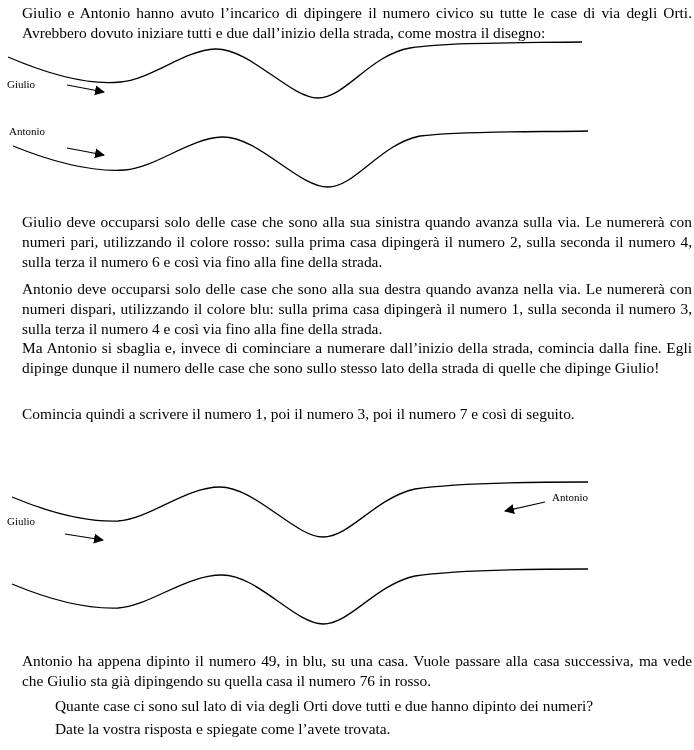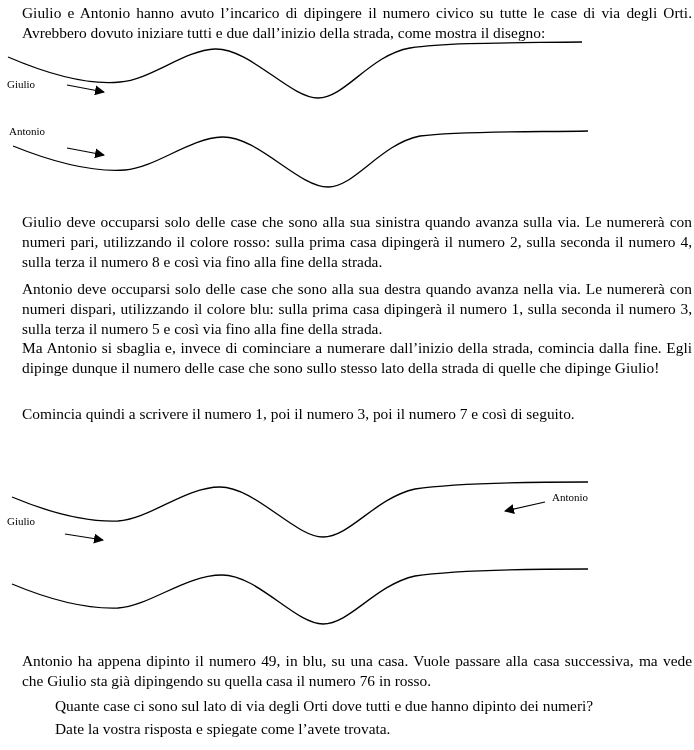--- a/index.html
+++ b/index.html
@@ -37,22 +37,22 @@
 
     <path d="M13,146 C55,163 95,172 125,170 C155,168 190,138 222,137 C258,136 298,187 328,187 C355,187 380,144 420,136 C460,131 530,132 588,131" fill="none" stroke="#000" stroke-width="1.3"></path>
 
     <line x1="67" y1="85" x2="104" y2="92" stroke="#000" stroke-width="1.2" marker-end="url(#ah)"></line>
     <line x1="67" y1="148" x2="104" y2="155" stroke="#000" stroke-width="1.2" marker-end="url(#ah)"></line>
   </svg>
 </div>
 <span class="label" style="left:7px; top:75px;">Giulio</span>
 <span class="label" style="left:9px; top:122px;">Antonio</span>
 
-<p class="para" style="top:212px;">Giulio deve occuparsi solo delle case che sono alla sua sinistra quando avanza sulla via. Le numererà con numeri pari, utilizzando il colore rosso: sulla prima casa dipingerà il numero 2, sulla seconda il numero 4, sulla terza il numero 8 e così via fino alla fine della strada.</p>
-<p class="para" style="top:279px;">Antonio deve occuparsi solo delle case che sono alla sua destra quando avanza nella via. Le numererà con numeri dispari, utilizzando il colore blu: sulla prima casa dipingerà il numero 1, sulla seconda il numero 3, sulla terza il numero 5 e così via fino alla fine della strada.</p>
+<p class="para" style="top:212px;">Giulio deve occuparsi solo delle case che sono alla sua sinistra quando avanza sulla via. Le numererà con numeri pari, utilizzando il colore rosso: sulla prima casa dipingerà il numero 2, sulla seconda il numero 4, sulla terza il numero 6 e così via fino alla fine della strada.</p>
+<p class="para" style="top:279px;">Antonio deve occuparsi solo delle case che sono alla sua destra quando avanza nella via. Le numererà con numeri dispari, utilizzando il colore blu: sulla prima casa dipingerà il numero 1, sulla seconda il numero 3, sulla terza il numero 4 e così via fino alla fine della strada.</p>
 <p class="para" style="top:338px;">Ma Antonio si sbaglia e, invece di cominciare a numerare dall’inizio della strada, comincia dalla fine. Egli dipinge dunque il numero delle case che sono sullo stesso lato della strada di quelle che dipinge Giulio!</p>
 <p class="para" style="top:404px;">Comincia quindi a scrivere il numero 1, poi il numero 3, poi il numero 7 e così di seguito.</p>
 
 <div class="diagram" style="top:460px;">
   <svg width="694" height="180" viewBox="0 0 694 180">
     <defs>
       <marker id="ah2" markerWidth="10" markerHeight="10" refX="9" refY="5" orient="auto" markerUnits="userSpaceOnUse">
         <path d="M0,0 L10,5 L0,10 z" fill="#000"></path>
       </marker>
     </defs>

